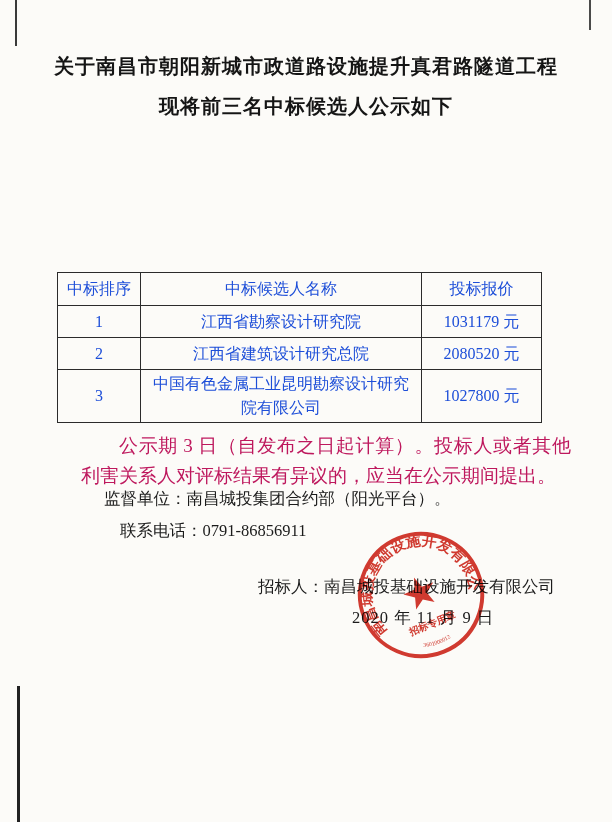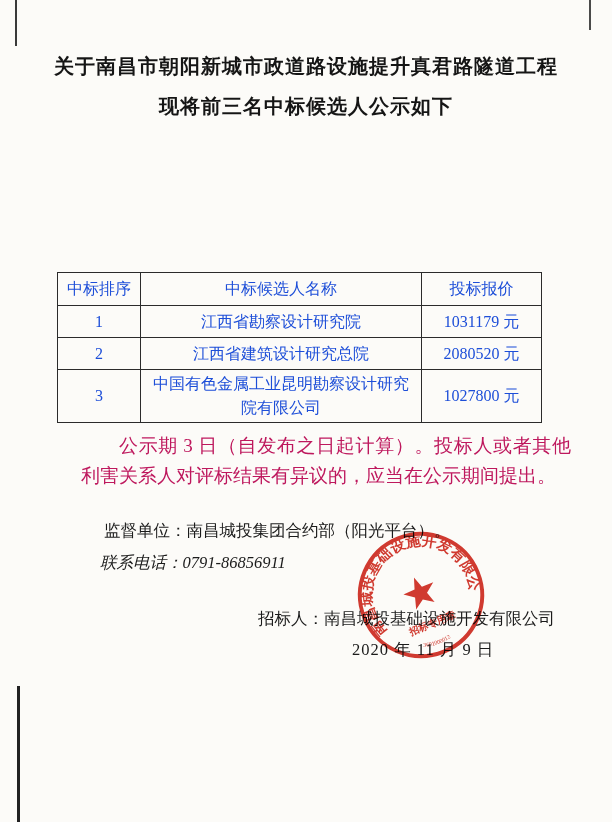--- a/index.html
+++ b/index.html
@@ -41,23 +41,23 @@
   }
   table.bids th{ height:33px; }
   table.bids td{ height:32px; }
   col.c-rank{ width:83px; } col.c-name{ width:281px; } col.c-price{ width:120px; }
 
   .notice{
     position:absolute; top:431px; left:58px; width:490px;
     font-size:19px; line-height:30px; text-align:justify;
     text-indent:2em; color:#be185d;margin-left:23px;
   }
-  .line{ position:absolute; font-size:16.5px; color:#1b1b1b; white-space:nowrap;margin-top:32px; }
+  .line{ position:absolute; font-size:16.5px; color:#1b1b1b; white-space:nowrap; }
   .supervisor{ top:488px; left:104px; }
-  .phone{ top:520px; left:100px;font-style:italic; }
+  .phone{ top:520px; left:120px; }
   .tenderer{ top:576px; left:258px; }
   .docdate{ top:607px; left:352px; letter-spacing:1px; }
 
   .seal{
     position:absolute; left:356px; top:530px; width:130px; height:130px;
     transform:rotate(-22deg);
     mix-blend-mode:multiply; opacity:.92;
     pointer-events:none;
   }
   .seal svg{ width:100%; height:100%; }

